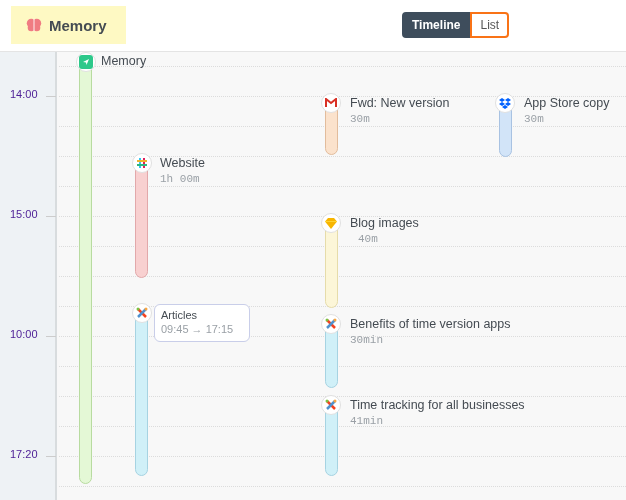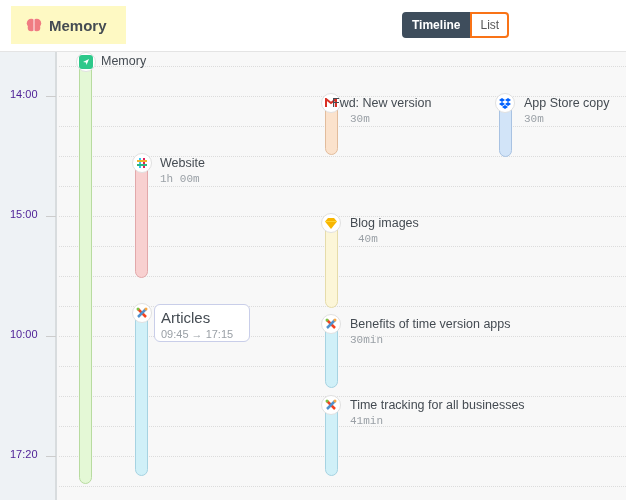--- a/index.html
+++ b/index.html
@@ -14,21 +14,21 @@
 .toggle-btn.inactive { background: #fff; color: #555; font-weight: normal; border-radius: 0 4px 4px 0; }
 .gutter { position: absolute; top: 52px; left: 0; width: 57px; height: 448px; background: #eef2f5; border-right: 2px solid #d8dcde; }
 .hour-label { position: absolute; left: 10px; font-size: 11px; color: #4c1d95; width: 45px; }
 .hour-tick { position: absolute; left: 46px; width: 10px; height: 1px; background: #ccc; }
 .gridline { position: absolute; left: 59px; right: 0; border-top: 1px dotted #dcdcdc; height: 0; }
 .bar { position: absolute; width: 13px; border-radius: 7px; border: 1px solid; }
 .badge { position: absolute; width: 20px; height: 20px; border-radius: 50%; background: #fff; border: 1px solid #e0e0e0; display: flex; align-items: center; justify-content: center; }
 .ev-title { position: absolute; font-size: 12.5px; color: #444b52; white-space: nowrap; }
 .ev-dur { position: absolute; font-size: 11px; color: #9aa0a6; white-space: nowrap; font-family: Liberation Mono, monospace; }
 .tooltip { position: absolute; left: 154px; top: 304px; width: 96px; height: 38px; background: #fff; border: 1px solid #c9cee9; border-radius: 6px; padding: 4px 6px; }
-.tooltip .t1 { font-size: 15px; color: #444b52; display: block; }
+.tooltip .t1 { font-size: 11px; color: #444b52; display: block; }
 .tooltip .t2 { font-size: 11px; color: #9aa0a6; display: block; margin-top: 2px; }
 </style>
 </head>
 <body>
 
 <div class="header">
   <div class="brand">
     <svg class="brand-icon" viewBox="0 0 20 20">
         <circle cx="7" cy="8" r="5" fill="#f07c82"></circle>
         <circle cx="13" cy="8" r="5" fill="#f07c82"></circle>
@@ -105,21 +105,21 @@
   <span class="t1">Articles</span>
   <span class="t2">09:45 → 17:15</span>
 </div>
 
 <div class="bar" style="left:325px;top:102px;height:53px;background:#fbe2cc;border-color:#e2bc9c"></div>
 <div class="badge" style="left:321px;top:93px;">
   <svg width="12" height="10" viewBox="0 0 12 10">
       <path d="M1 9 V1 L6 5 L11 1 V9" stroke="#d93025" stroke-width="2" fill="none"></path>
     </svg>
 </div>
-<span class="ev-title" style="left:332px;top:96px">Fwd: New version</span>
+<span class="ev-title" style="left:350px;top:96px">Fwd: New version</span>
 <span class="ev-dur" style="left:350px;top:113px">30m</span>
 
 <div class="bar" style="left:499px;top:102px;height:55px;background:#d2e4f8;border-color:#a8c2e2"></div>
 <div class="badge" style="left:495px;top:93px;">
   <svg width="12" height="12" viewBox="0 0 12 12">
       <path d="M3 1 L6 3 L3 5 L0 3 Z M9 1 L12 3 L9 5 L6 3 Z M3 5 L6 7 L3 9 L0 7 Z M9 5 L12 7 L9 9 L6 7 Z M3 10 L6 8 L9 10 L6 12 Z" fill="#0061ff"></path>
     </svg>
 </div>
 <span class="ev-title" style="left:524px;top:96px">App Store copy</span>
 <span class="ev-dur" style="left:524px;top:113px">30m</span>

